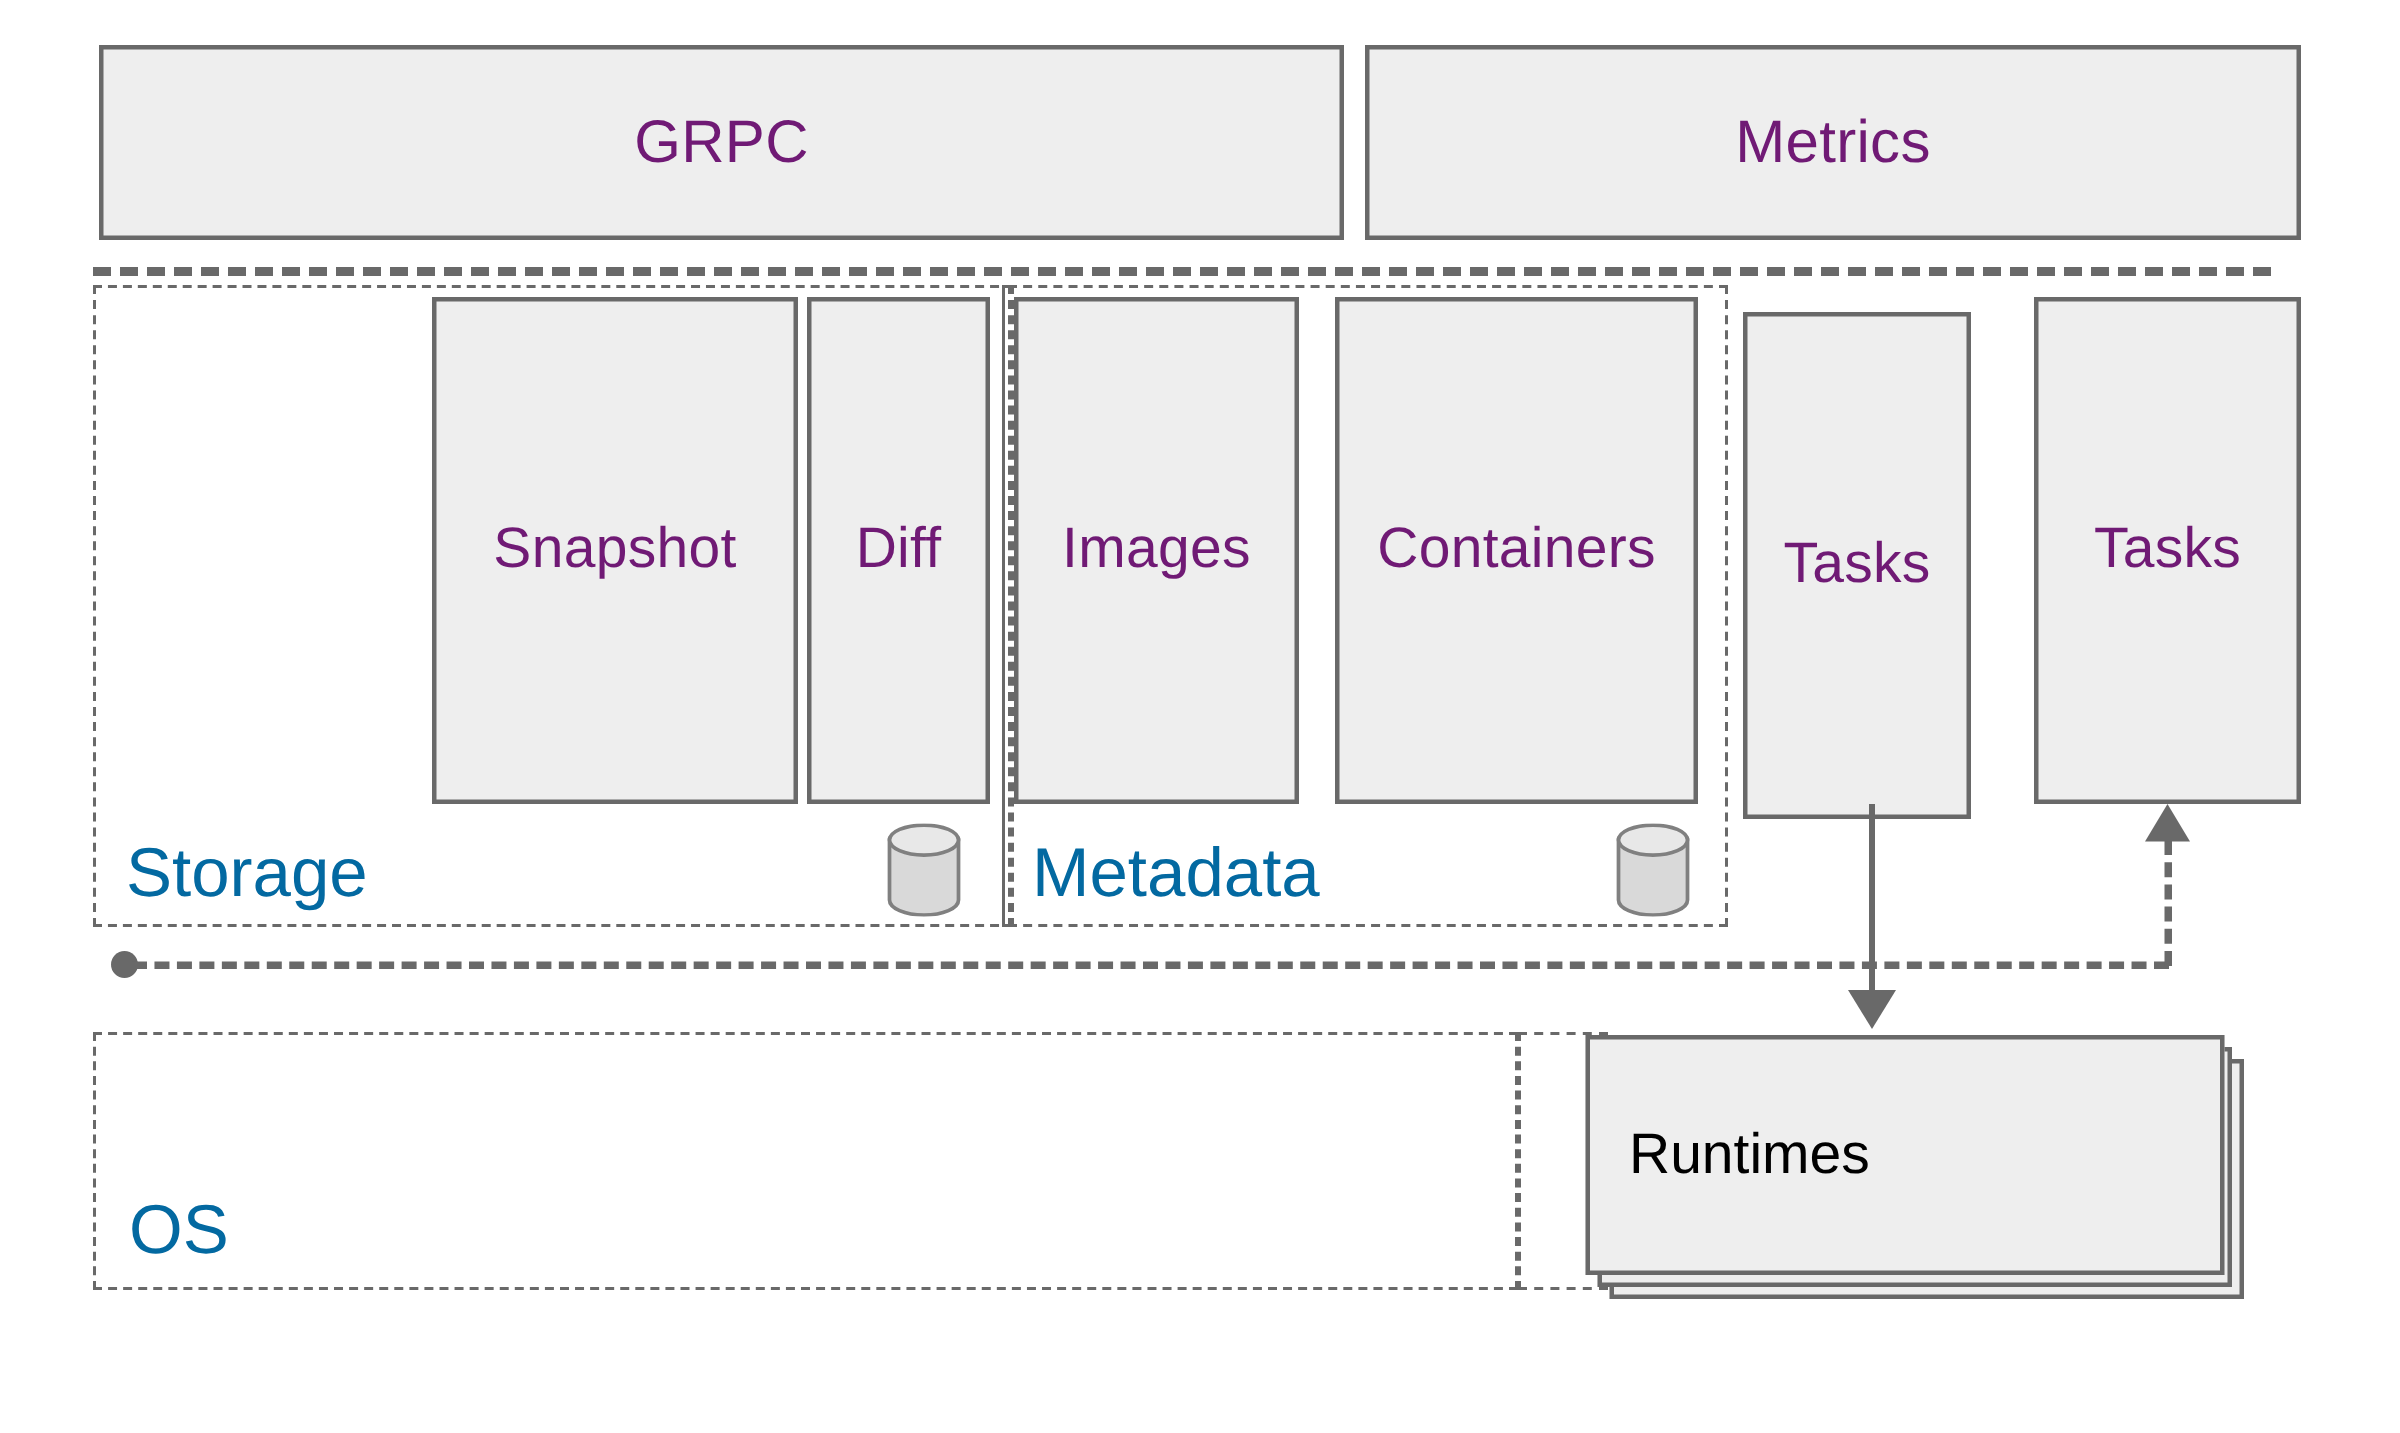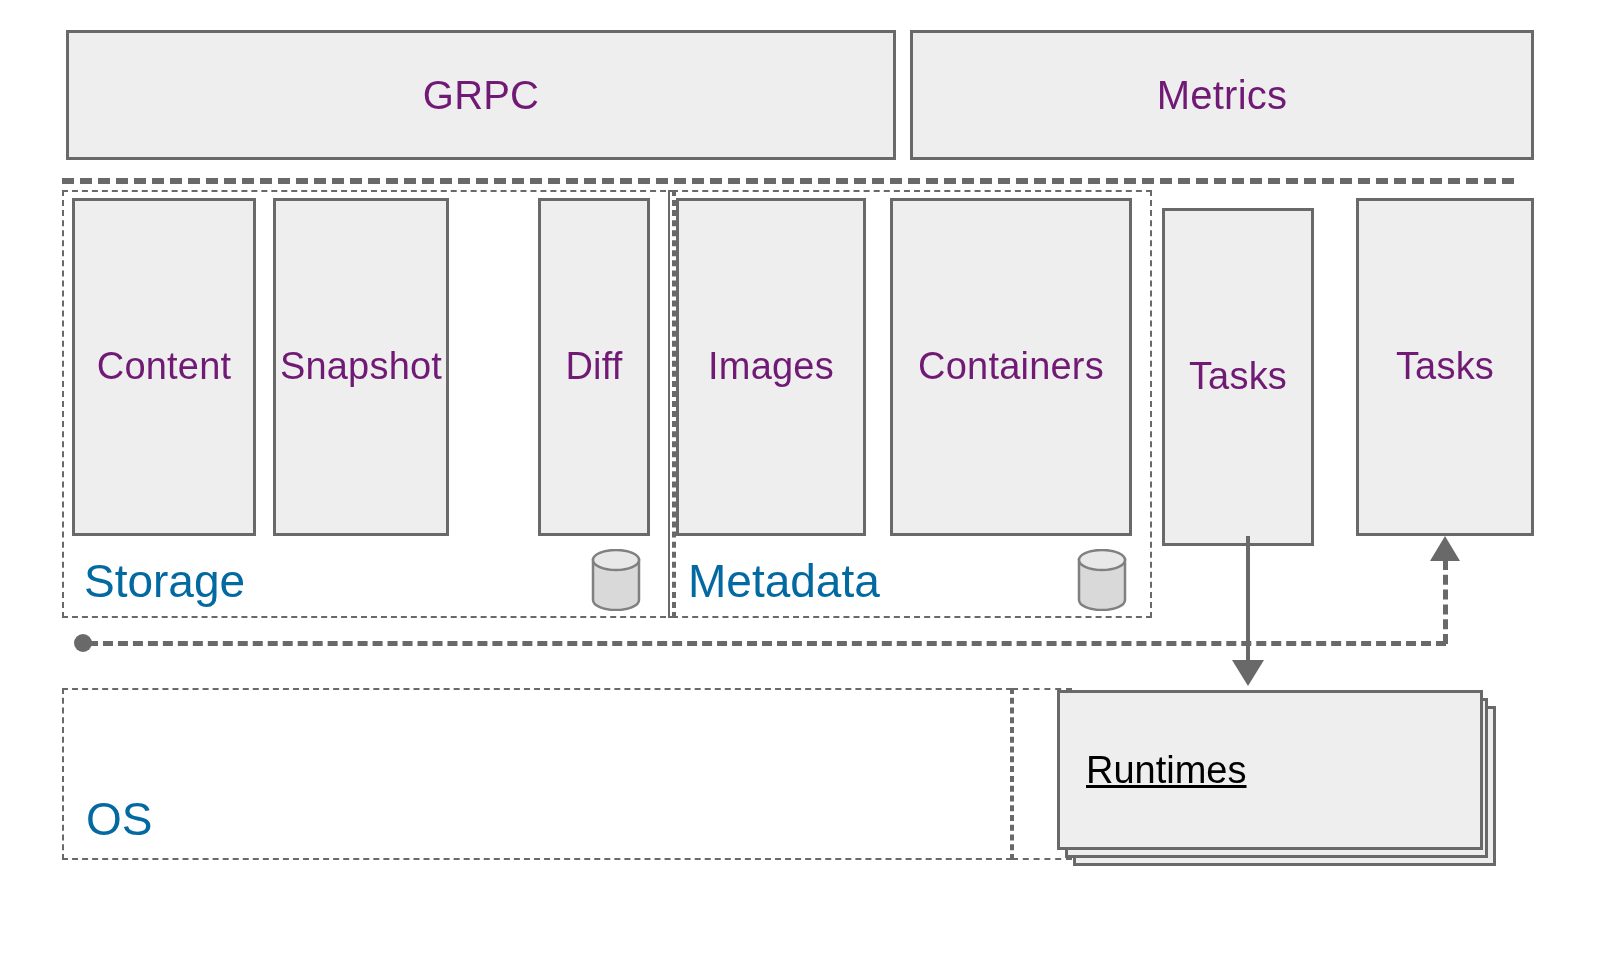--- a/index.html
+++ b/index.html
@@ -114,21 +114,20 @@
     background: #eeeeee;
     border: 3px solid #696969;
   }
   .stack-front {
     position: absolute;
     box-sizing: border-box;
     background: #eeeeee;
     border: 3px solid #696969;
     display: flex;
     align-items: center;
-    text-decoration: underline;
   }
   .stack-front .cap {
     font-size: 38px;
     color: #000000;
     padding-left: 26px;
     white-space: nowrap;
   }
 
   
   .vdivider {
@@ -156,29 +155,26 @@
 
   <div class="group-label" style="left:84px; top:554px;">Storage</div>
 
   <div class="cyl" style="left:590px; top:549px; width:52px; height:62px;">
     <svg width="52" height="62" viewBox="0 0 52 62" xmlns="http://www.w3.org/2000/svg">
       <path d="M3 11 L3 51 A23 10 0 0 0 49 51 L49 11 Z" fill="#d9d9d9" stroke="#808080" stroke-width="2.5"></path>
       <ellipse cx="26" cy="11" rx="23" ry="10" fill="#e8e8e8" stroke="#808080" stroke-width="2.5"></ellipse>
     </svg>
   </div>
 
-  <div class="node" style="left:72px; top:198px; width:184px; height:338px;">
-    <span class="cap">Content</span>
-  </div>
-
-  <div class="node" style="left:273px; top:198px; width:176px; height:338px;">
+
+  <div class="node" style="left:288px; top:198px; width:244px; height:338px;">
     <span class="cap">Snapshot</span>
   </div>
 
-  <div class="node" style="left:538px; top:198px; width:112px; height:338px;">
+  <div class="node" style="left:538px; top:198px; width:122px; height:338px;">
     <span class="cap">Diff</span>
   </div>
 
   <div class="vdivider" style="left:668px; top:190px; height:428px;"></div>
 
   <div class="dashgroup" style="left:672px; top:190px; width:480px; height:428px;"></div>
 
   <div class="group-label" style="left:688px; top:554px;">Metadata</div>
 
   <div class="cyl" style="left:1076px; top:549px; width:52px; height:62px;">

